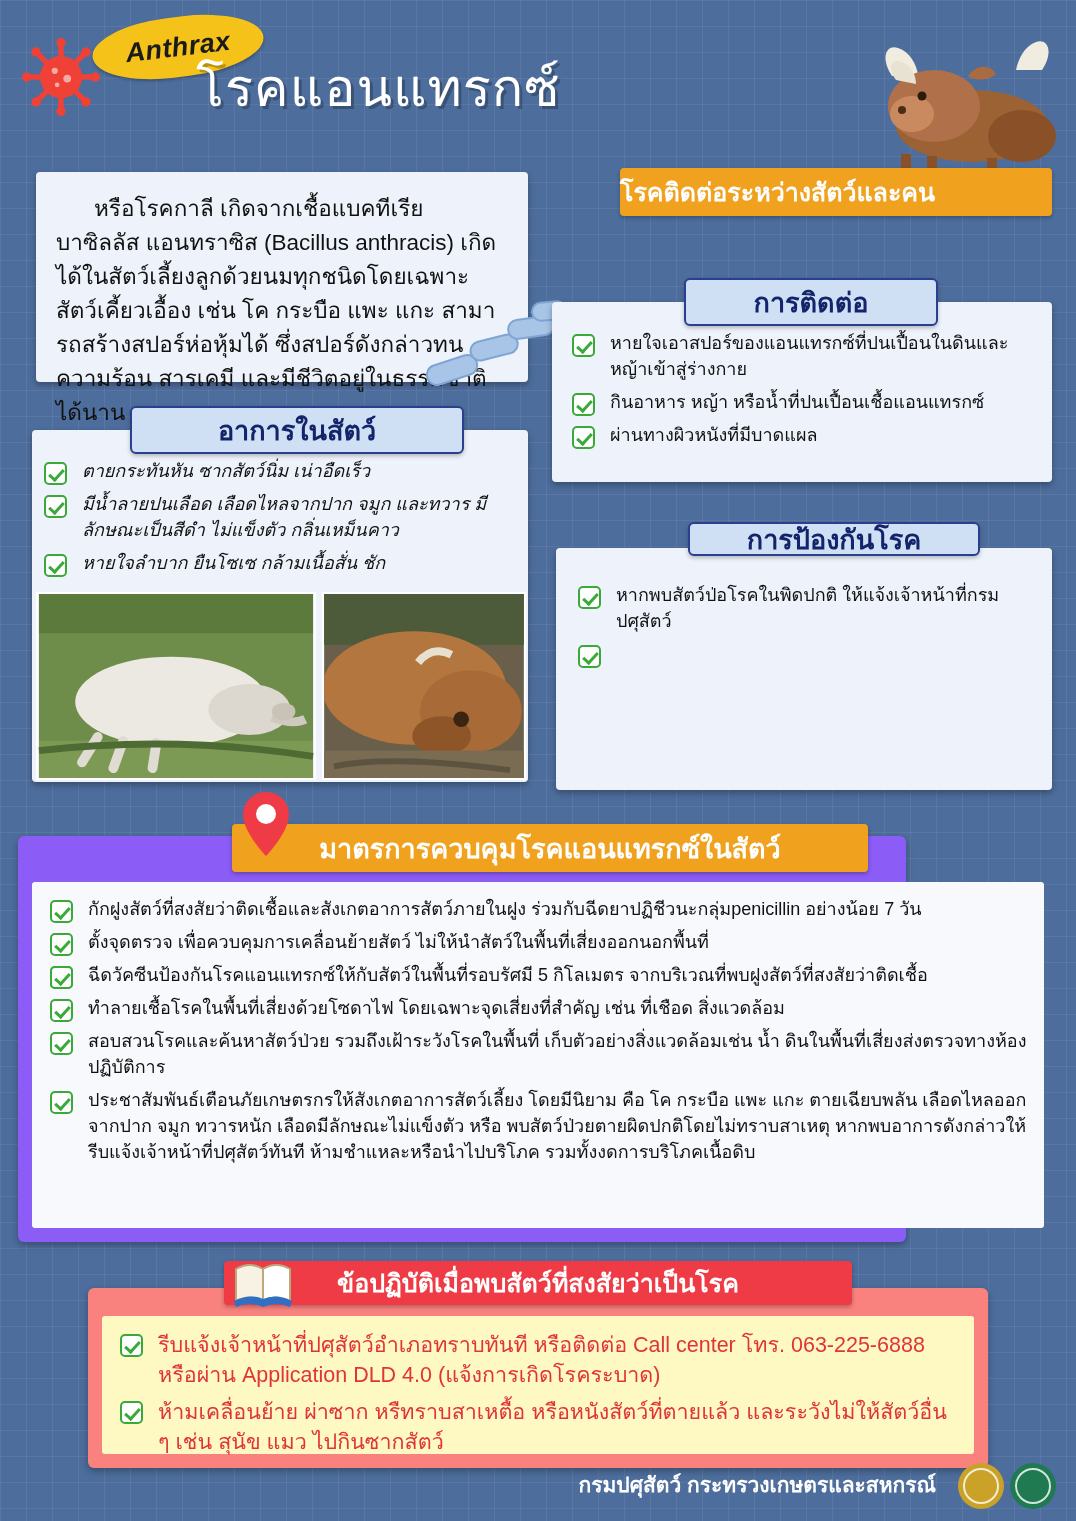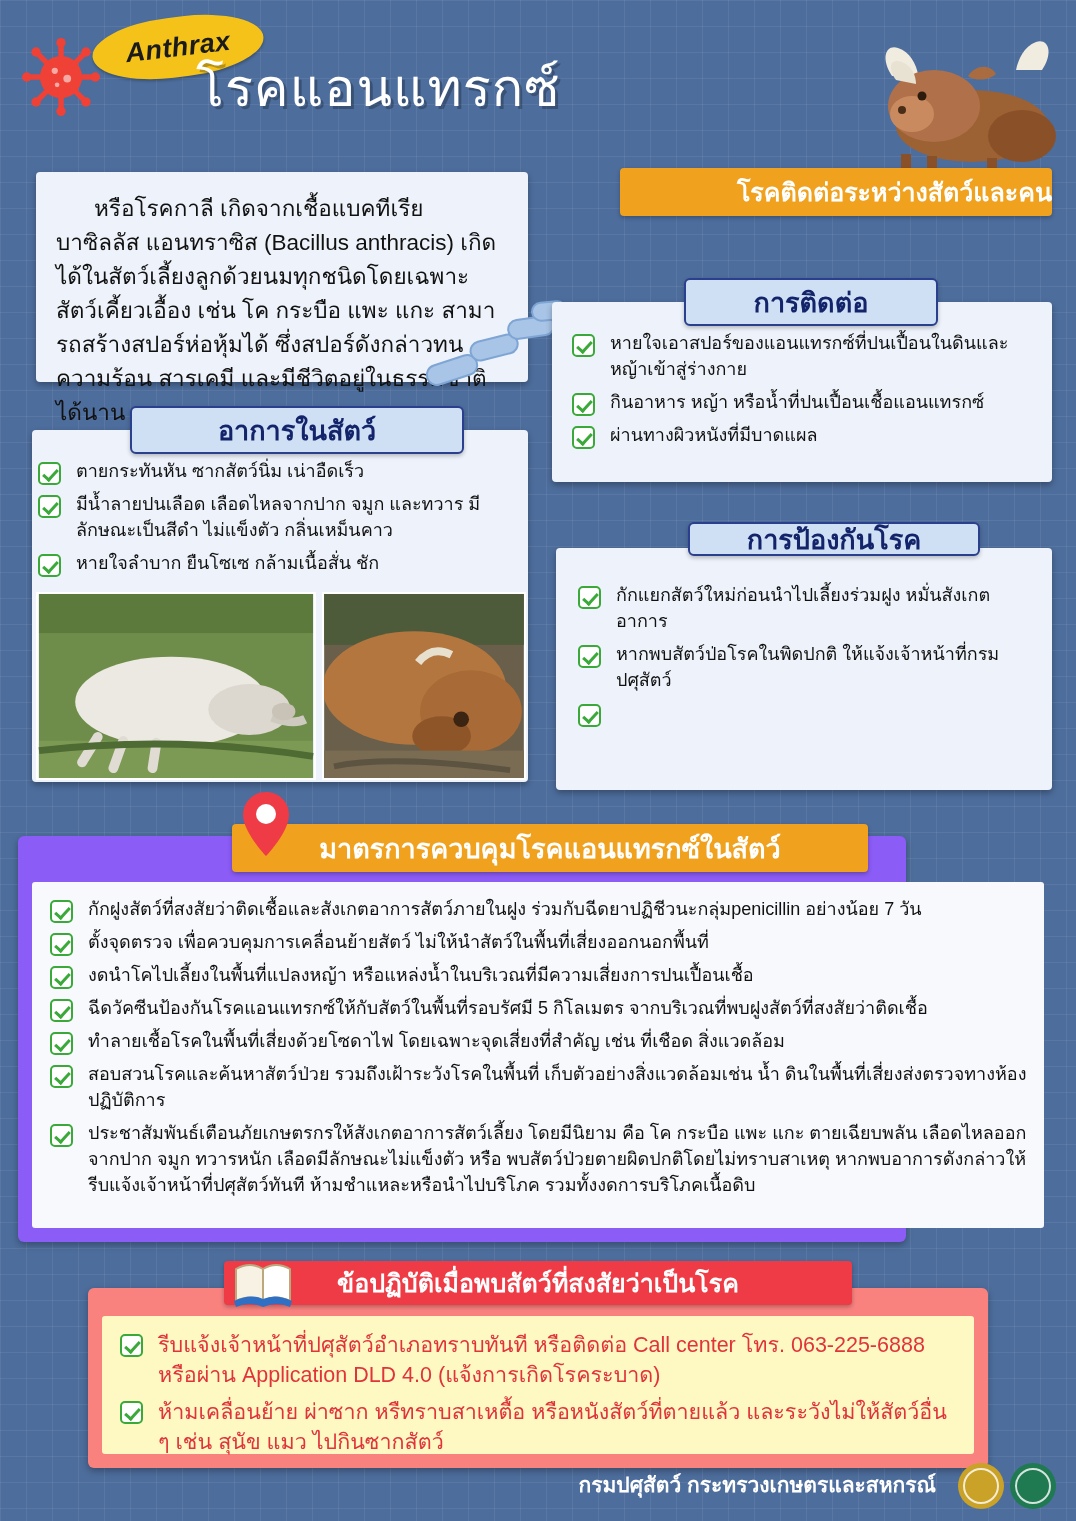--- a/index.html
+++ b/index.html
@@ -44,21 +44,21 @@
     position:absolute; left:196px; top:50px;
     font-size:52px; line-height:76px; font-weight:normal; color:#ffffff;
     text-shadow: 3px 3px 0 rgba(0,0,0,.25);
     letter-spacing:1px;
   }
   .cow-head{ position:absolute; right:14px; top:18px; width:190px; height:150px; }
 
   .orange-banner{
     position:absolute; left:620px; top:168px; width:432px; height:48px;
     background:#f0a11e; border-radius:4px;
-    display:flex; align-items:center; justify-content:flex-end;
+    display:flex; align-items:center; justify-content:flex-start;
     box-shadow:0 2px 4px rgba(0,0,0,.25);
   }
   .orange-banner span{ color:#fff; font-size:25px; font-weight:bold; }
 
   
   .card{
     position:absolute;
     background:#eef3fb;
     border-radius:4px;
     box-shadow:0 3px 6px rgba(0,0,0,.3);
@@ -226,21 +226,21 @@
   <div class="card" style="left:552px; top:302px; width:500px; height:180px;">
     <ul class="list" style="padding:28px 18px 0 20px;">
       <li><span class="chk"></span><span>หายใจเอาสปอร์ของแอนแทรกซ์ที่ปนเปื้อนในดินและหญ้าเข้าสู่ร่างกาย</span></li>
       <li><span class="chk"></span><span>กินอาหาร หญ้า หรือน้ำที่ปนเปื้อนเชื้อแอนแทรกซ์</span></li>
       <li><span class="chk"></span><span>ผ่านทางผิวหนังที่มีบาดแผล</span></li>
     </ul>
   </div>
 
   <div class="card-title" style="left:130px; top:406px; width:334px; height:48px;">อาการในสัตว์</div>
   <div class="card" style="left:32px; top:430px; width:496px; height:352px;">
-    <ul class="list" style="padding:28px 14px 0 6px;">
+    <ul class="list" style="padding:28px 14px 0 12px;font-style:italic;">
       <li><span class="chk"></span><span>ตายกระทันหัน ซากสัตว์นิ่ม เน่าอืดเร็ว</span></li>
       <li><span class="chk"></span><span>มีน้ำลายปนเลือด เลือดไหลจากปาก จมูก และทวาร มีลักษณะเป็นสีดำ ไม่แข็งตัว กลิ่นเหม็นคาว</span></li>
       <li><span class="chk"></span><span>หายใจลำบาก ยืนโซเซ กล้ามเนื้อสั่น ชัก</span></li>
     </ul>
   </div>
 
   <div class="photo" style="left:36px; top:592px; width:280px; height:188px;">
     <svg viewBox="0 0 280 188" style="width:100%;height:100%">
       <rect width="280" height="188" fill="#6f8d4a"></rect>
       <rect y="0" width="280" height="40" fill="#5d7a3d"></rect>
@@ -263,32 +263,31 @@
       <circle cx="140" cy="128" r="8" fill="#3c2412"></circle>
       <path d="M96 70 q14 -18 34 -8" stroke="#e8e0cf" stroke-width="8" fill="none"></path>
       <rect y="160" width="204" height="28" fill="#7a6c52"></rect>
       <path d="M10 176 q60 -12 180 4" stroke="#5d5341" stroke-width="6" fill="none"></path>
     </svg>
   </div>
 
   <div class="card-title" style="left:688px; top:522px; width:292px; height:34px;">การป้องกันโรค</div>
   <div class="card" style="left:556px; top:548px; width:496px; height:242px;">
     <ul class="list" style="padding:34px 16px 0 22px;">
-      <li><span class="chk"></span><span>กักแยกสัตว์ใหม่ก่อนนำไปเลี้ยงร่วมฝูง หมั่นสังเกตอาการ</span></li>
       <li><span class="chk"></span><span>หากพบสัตว์ป่อโรคในพิดปกติ ให้แจ้งเจ้าหน้าที่กรมปศุสัตว์</span></li>
       <li><span class="chk"></span></li>
     </ul>
   </div>
 
   <div class="control-box">
     <div class="control-inner">
       <ul class="list" style="padding:14px 16px 0 18px;">
         <li><span class="chk"></span><span>กักฝูงสัตว์ที่สงสัยว่าติดเชื้อและสังเกตอาการสัตว์ภายในฝูง ร่วมกับฉีดยาปฏิชีวนะกลุ่มpenicillin อย่างน้อย 7 วัน</span></li>
         <li><span class="chk"></span><span>ตั้งจุดตรวจ เพื่อควบคุมการเคลื่อนย้ายสัตว์ ไม่ให้นำสัตว์ในพื้นที่เสี่ยงออกนอกพื้นที่</span></li>
-        <li><span class="chk"></span><span>งดนำโคไปเลี้ยงในพื้นที่แปลงหญ้า หรือแหล่งน้ำในบริเวณที่มีความเสี่ยงการปนเปื้อนเชื้อ</span></li>
+        <li><span class="chk"></span></li>
         <li><span class="chk"></span><span>ฉีดวัคซีนป้องกันโรคแอนแทรกซ์ให้กับสัตว์ในพื้นที่รอบรัศมี 5 กิโลเมตร จากบริเวณที่พบฝูงสัตว์ที่สงสัยว่าติดเชื้อ</span></li>
         <li><span class="chk"></span><span>ทำลายเชื้อโรคในพื้นที่เสี่ยงด้วยโซดาไฟ โดยเฉพาะจุดเสี่ยงที่สำคัญ เช่น ที่เชือด สิ่งแวดล้อม</span></li>
         <li><span class="chk"></span><span>สอบสวนโรคและค้นหาสัตว์ป่วย รวมถึงเฝ้าระวังโรคในพื้นที่ เก็บตัวอย่างสิ่งแวดล้อมเช่น น้ำ ดินในพื้นที่เสี่ยงส่งตรวจทางห้องปฏิบัติการ</span></li>
         <li><span class="chk"></span><span>ประชาสัมพันธ์เตือนภัยเกษตรกรให้สังเกตอาการสัตว์เลี้ยง โดยมีนิยาม คือ โค กระบือ แพะ แกะ ตายเฉียบพลัน เลือดไหลออกจากปาก จมูก ทวารหนัก เลือดมีลักษณะไม่แข็งตัว หรือ พบสัตว์ป่วยตายผิดปกติโดยไม่ทราบสาเหตุ หากพบอาการดังกล่าวให้รีบแจ้งเจ้าหน้าที่ปศุสัตว์ทันที ห้ามชำแหละหรือนำไปบริโภค รวมทั้งงดการบริโภคเนื้อดิบ</span></li>
       </ul>
     </div>
   </div>
   <div class="control-title">มาตรการควบคุมโรคแอนแทรกซ์ในสัตว์</div>
   <svg class="pin" viewBox="0 0 52 68">
     <path d="M26 2 C13 2 3 12 3 25 C3 42 26 66 26 66 C26 66 49 42 49 25 C49 12 39 2 26 2 Z" fill="#ee3b45"></path>

